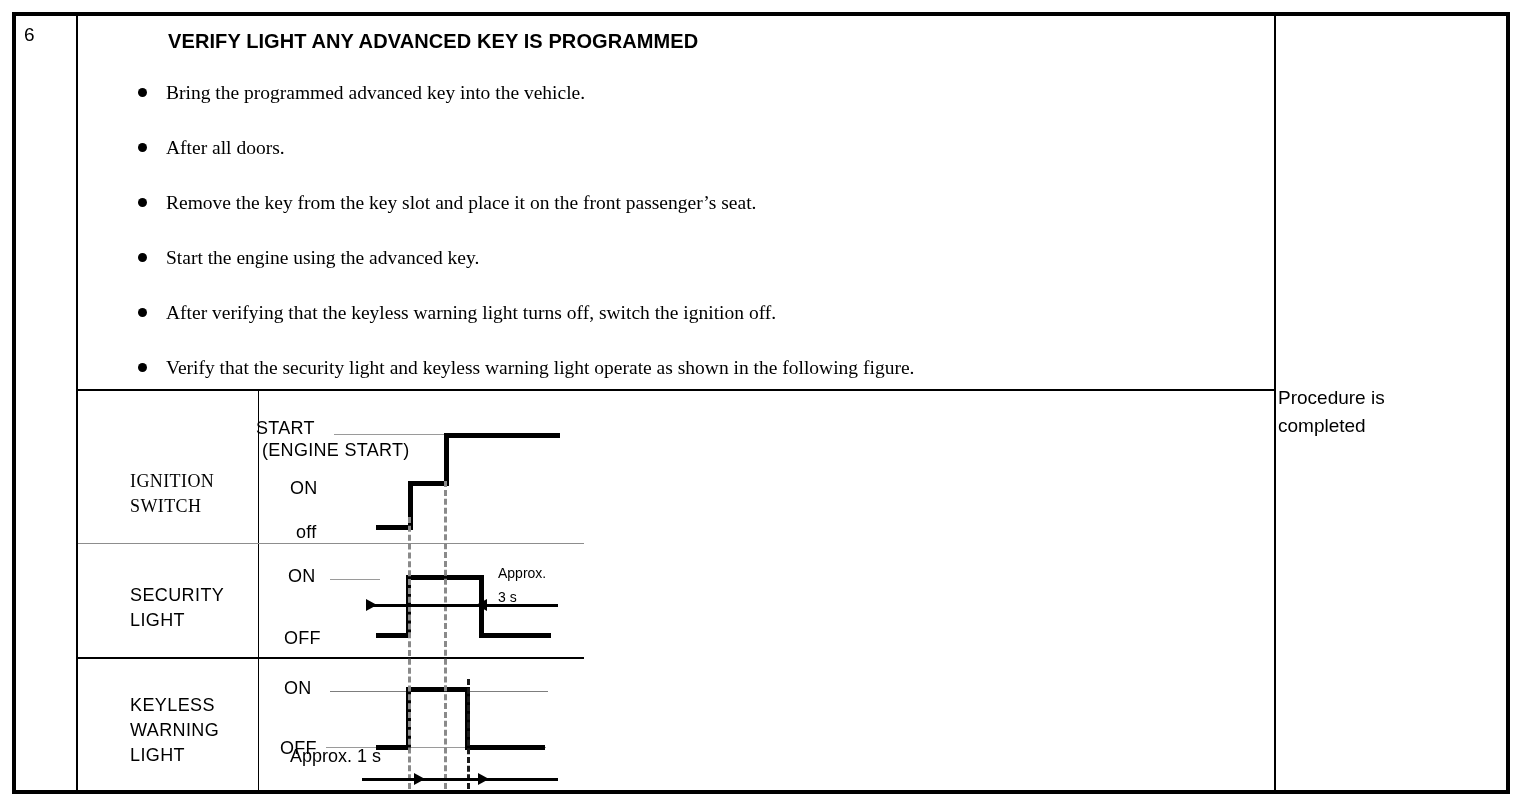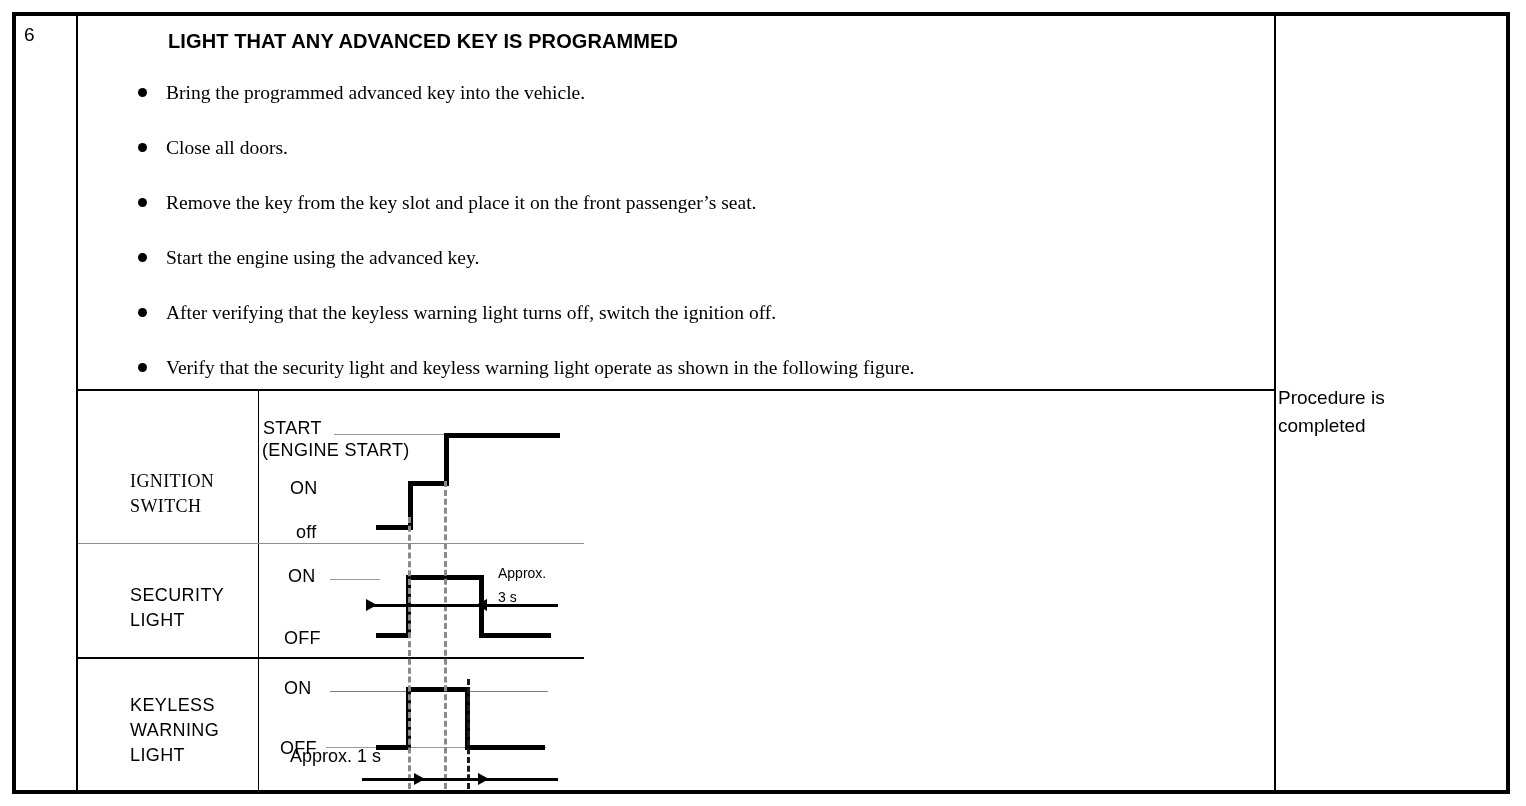--- a/index.html
+++ b/index.html
@@ -140,21 +140,21 @@
 
   .state-label {
     position: absolute;
     font-size: 18px;
     line-height: 22px;
     letter-spacing: 0.3px;
     white-space: nowrap;
   }
 
   
-  #ign-state-start   { left: 185px; top: 28px; }
+  #ign-state-start   { left: 178px; top: 28px; }
   #ign-state-engine  { left: 184px; top: 50px; }
   #ign-state-on      { left: 212px; top: 88px; }
   #ign-state-off     { left: 218px; top: 132px; }
 
   
   #guide-start {
     position: absolute;
     left: 256px; top: 45px;
     width: 180px; height: 1px;
     background: #9a9a9a;
@@ -272,30 +272,30 @@
 
 <div id="procedure-table">
 
   <div class="vrule" id="rule-step"></div>
   <div class="vrule" id="rule-result"></div>
 
   <div id="step-number">6</div>
 
   <div id="main-cell">
 
-    <div id="procedure-title">LIGHT THAT ANY ADVANCED KEY IS PROGRAMMED</div>
+    <div id="procedure-title">VERIFY LIGHT ANY ADVANCED KEY IS PROGRAMMED</div>
 
     <ul id="instruction-list">
       <li>
         <span class="bullet-icon"></span>
         <span>Bring the programmed advanced key into the vehicle.</span>
       </li>
       <li>
         <span class="bullet-icon"></span>
-        <span>Close all doors.</span>
+        <span>After all doors.</span>
       </li>
       <li>
         <span class="bullet-icon"></span>
         <span>Remove the key from the key slot and place it on the front passenger’s seat.</span>
       </li>
       <li>
         <span class="bullet-icon"></span>
         <span>Start the engine using the advanced key.</span>
       </li>
       <li>

